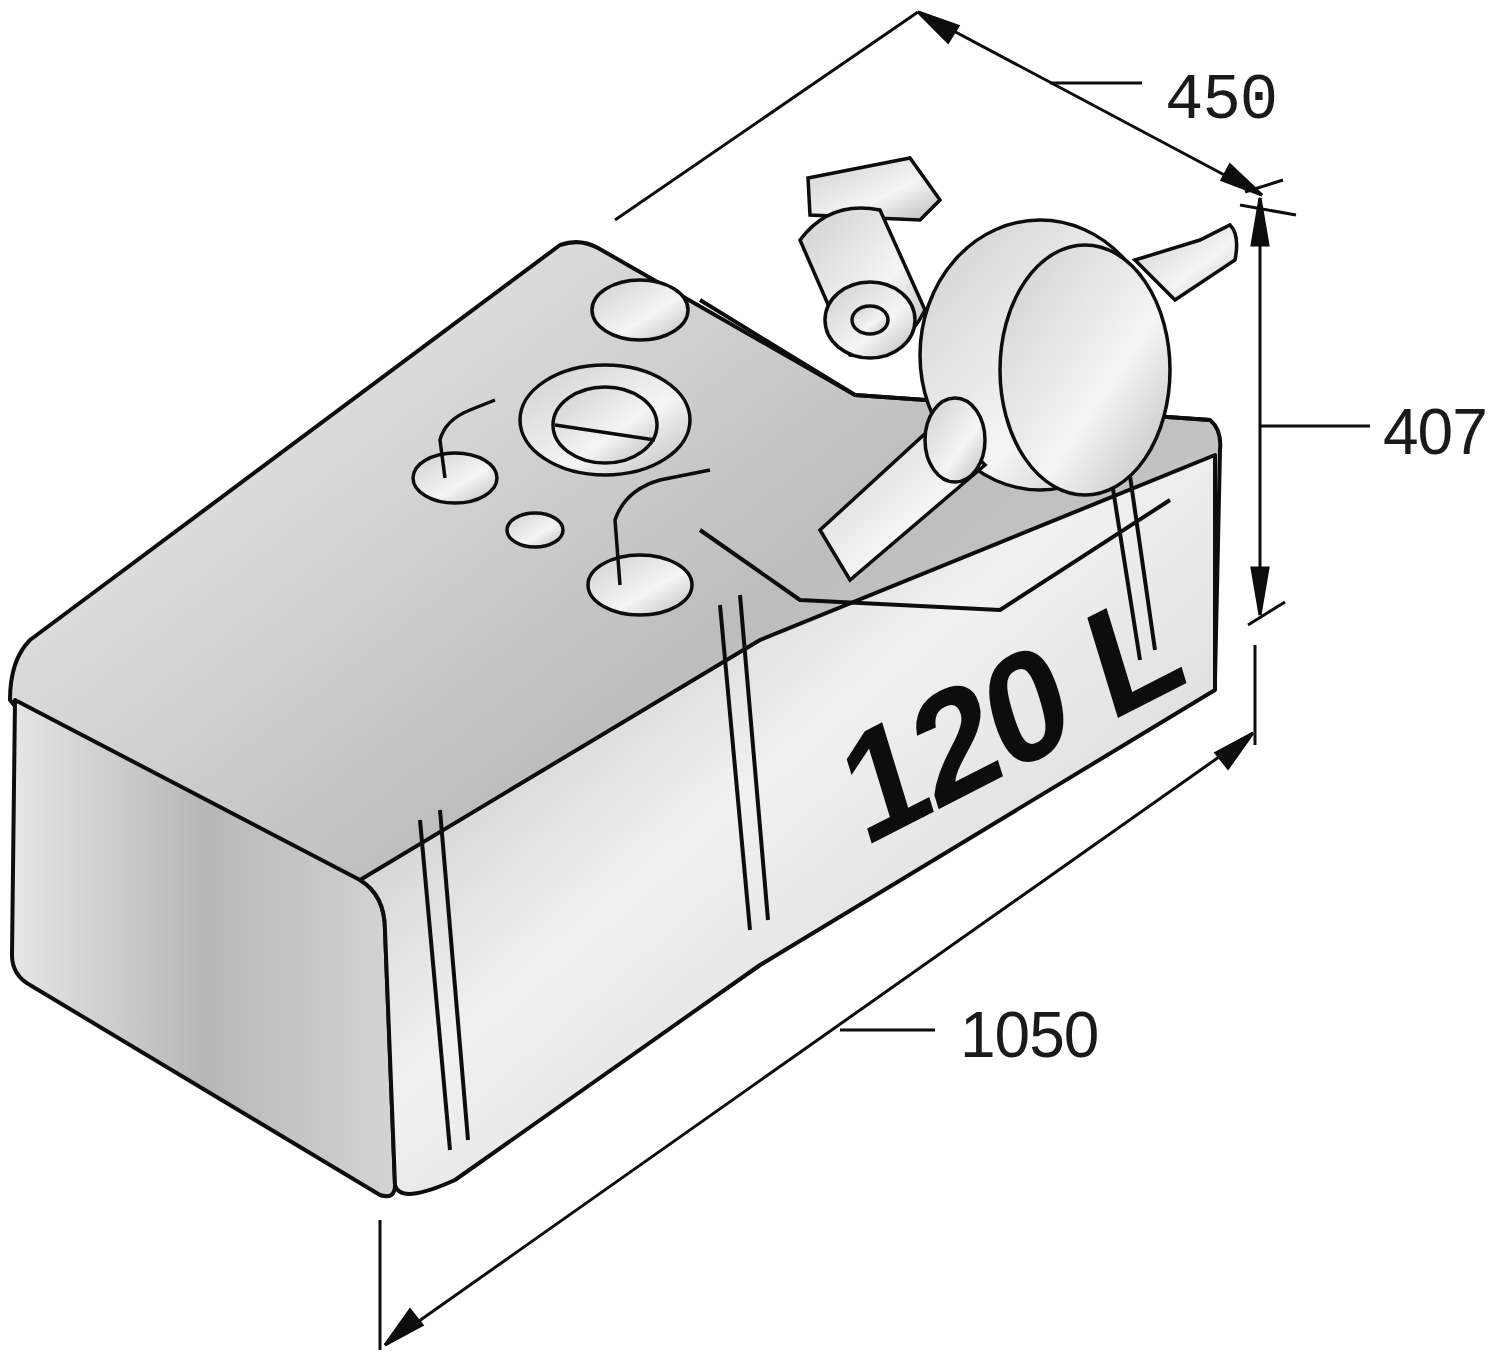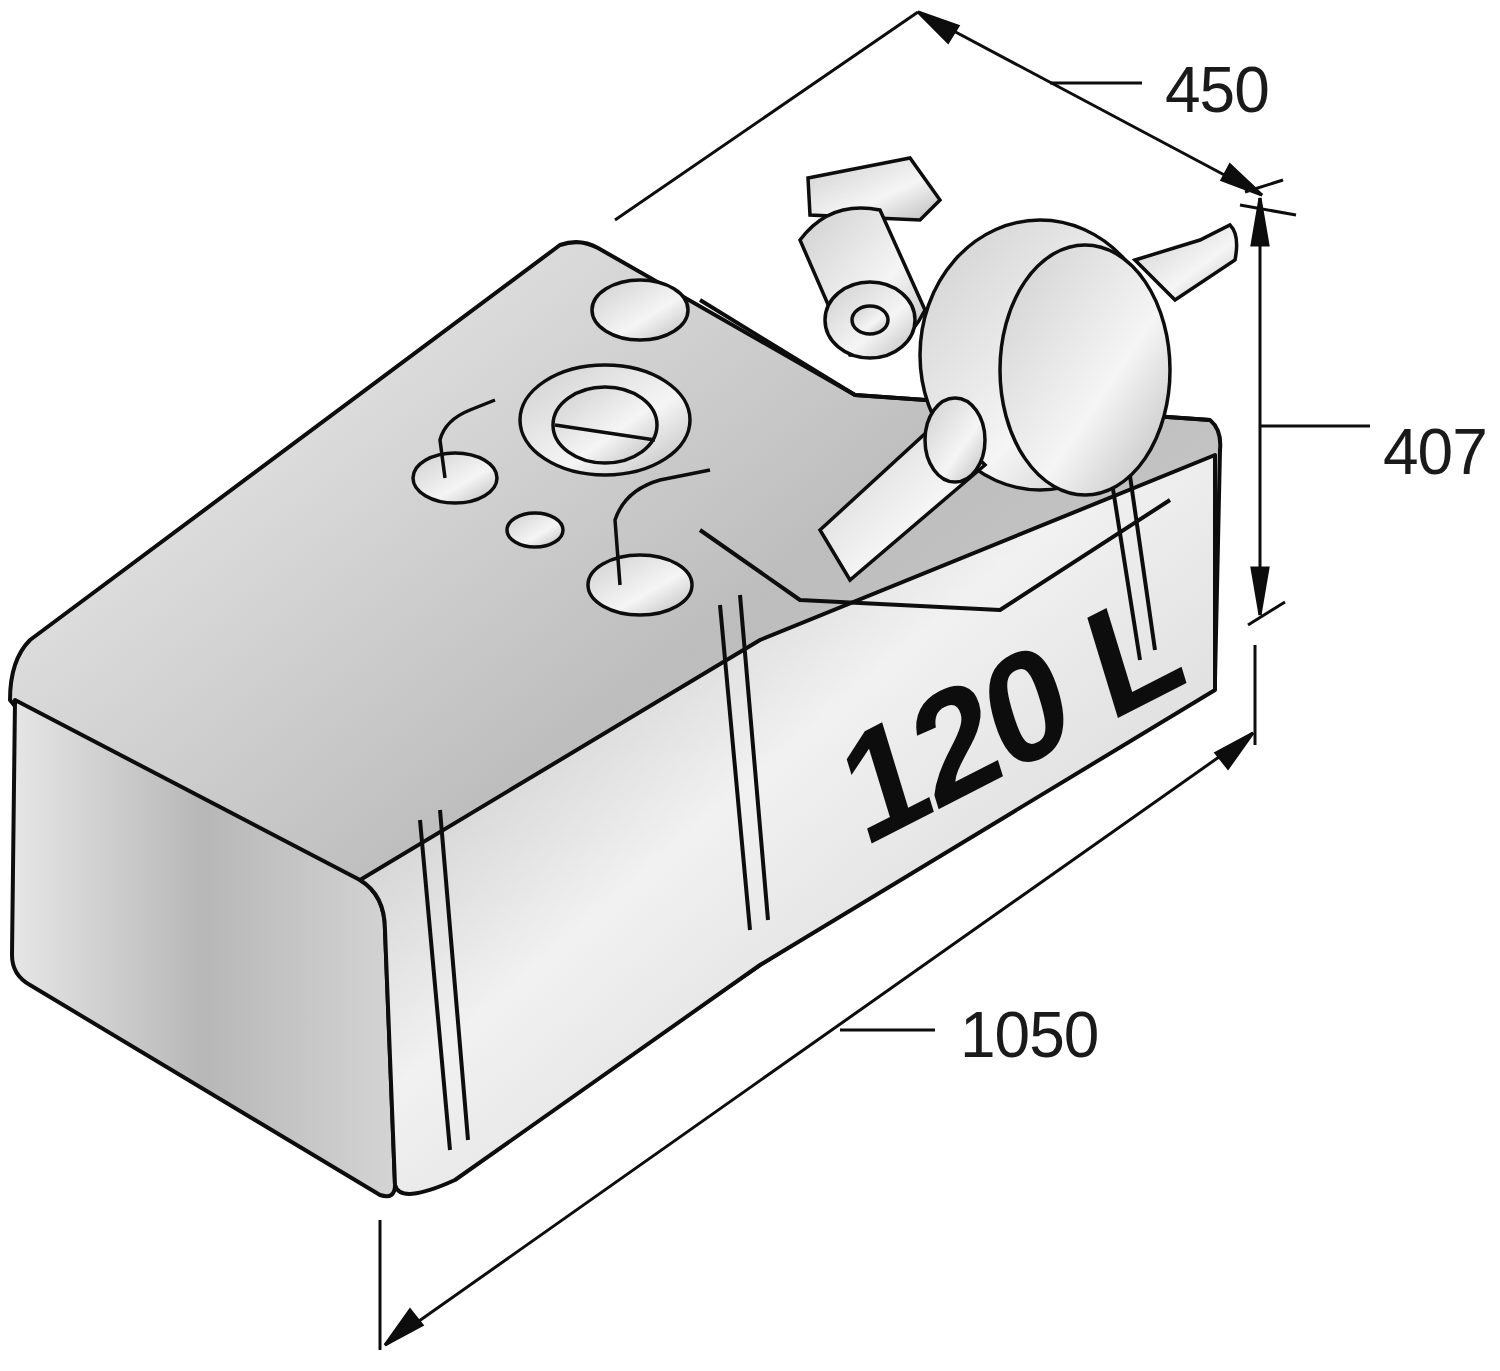--- a/index.html
+++ b/index.html
@@ -93,16 +93,16 @@
     <ellipse cx="870" cy="320" rx="45" ry="38"></ellipse>
     <ellipse cx="870" cy="320" rx="18" ry="14"></ellipse>
     <ellipse cx="1040" cy="355" rx="120" ry="135"></ellipse>
     <ellipse cx="1085" cy="370" rx="85" ry="125"></ellipse>
     <path d="M1135,260 L1200,240 L1230,225 Q1240,235 1235,260 L1175,300 Z"></path>
     <path d="M820,530 L940,420 L985,465 L850,580 Z"></path>
     <ellipse cx="955" cy="440" rx="30" ry="42"></ellipse>
   </g>
 </svg>
 
-<div class="dim-label" style="left:1165px;top:58px;">450</div>
-<div class="dim-label" style="left:1383px;top:400px;margin-top:20px;">407</div>
+<div class="dim-label" style="left:1165px;top:69px;font-family:Liberation Mono, monospace;">450</div>
+<div class="dim-label" style="left:1383px;top:400px;">407</div>
 <div class="dim-label" style="left:948px;top:1003px;margin-left:12px;">1050</div>
 <div class="capacity" style="left:870px;top:720px;">120 L</div>
 
 </body></html>

